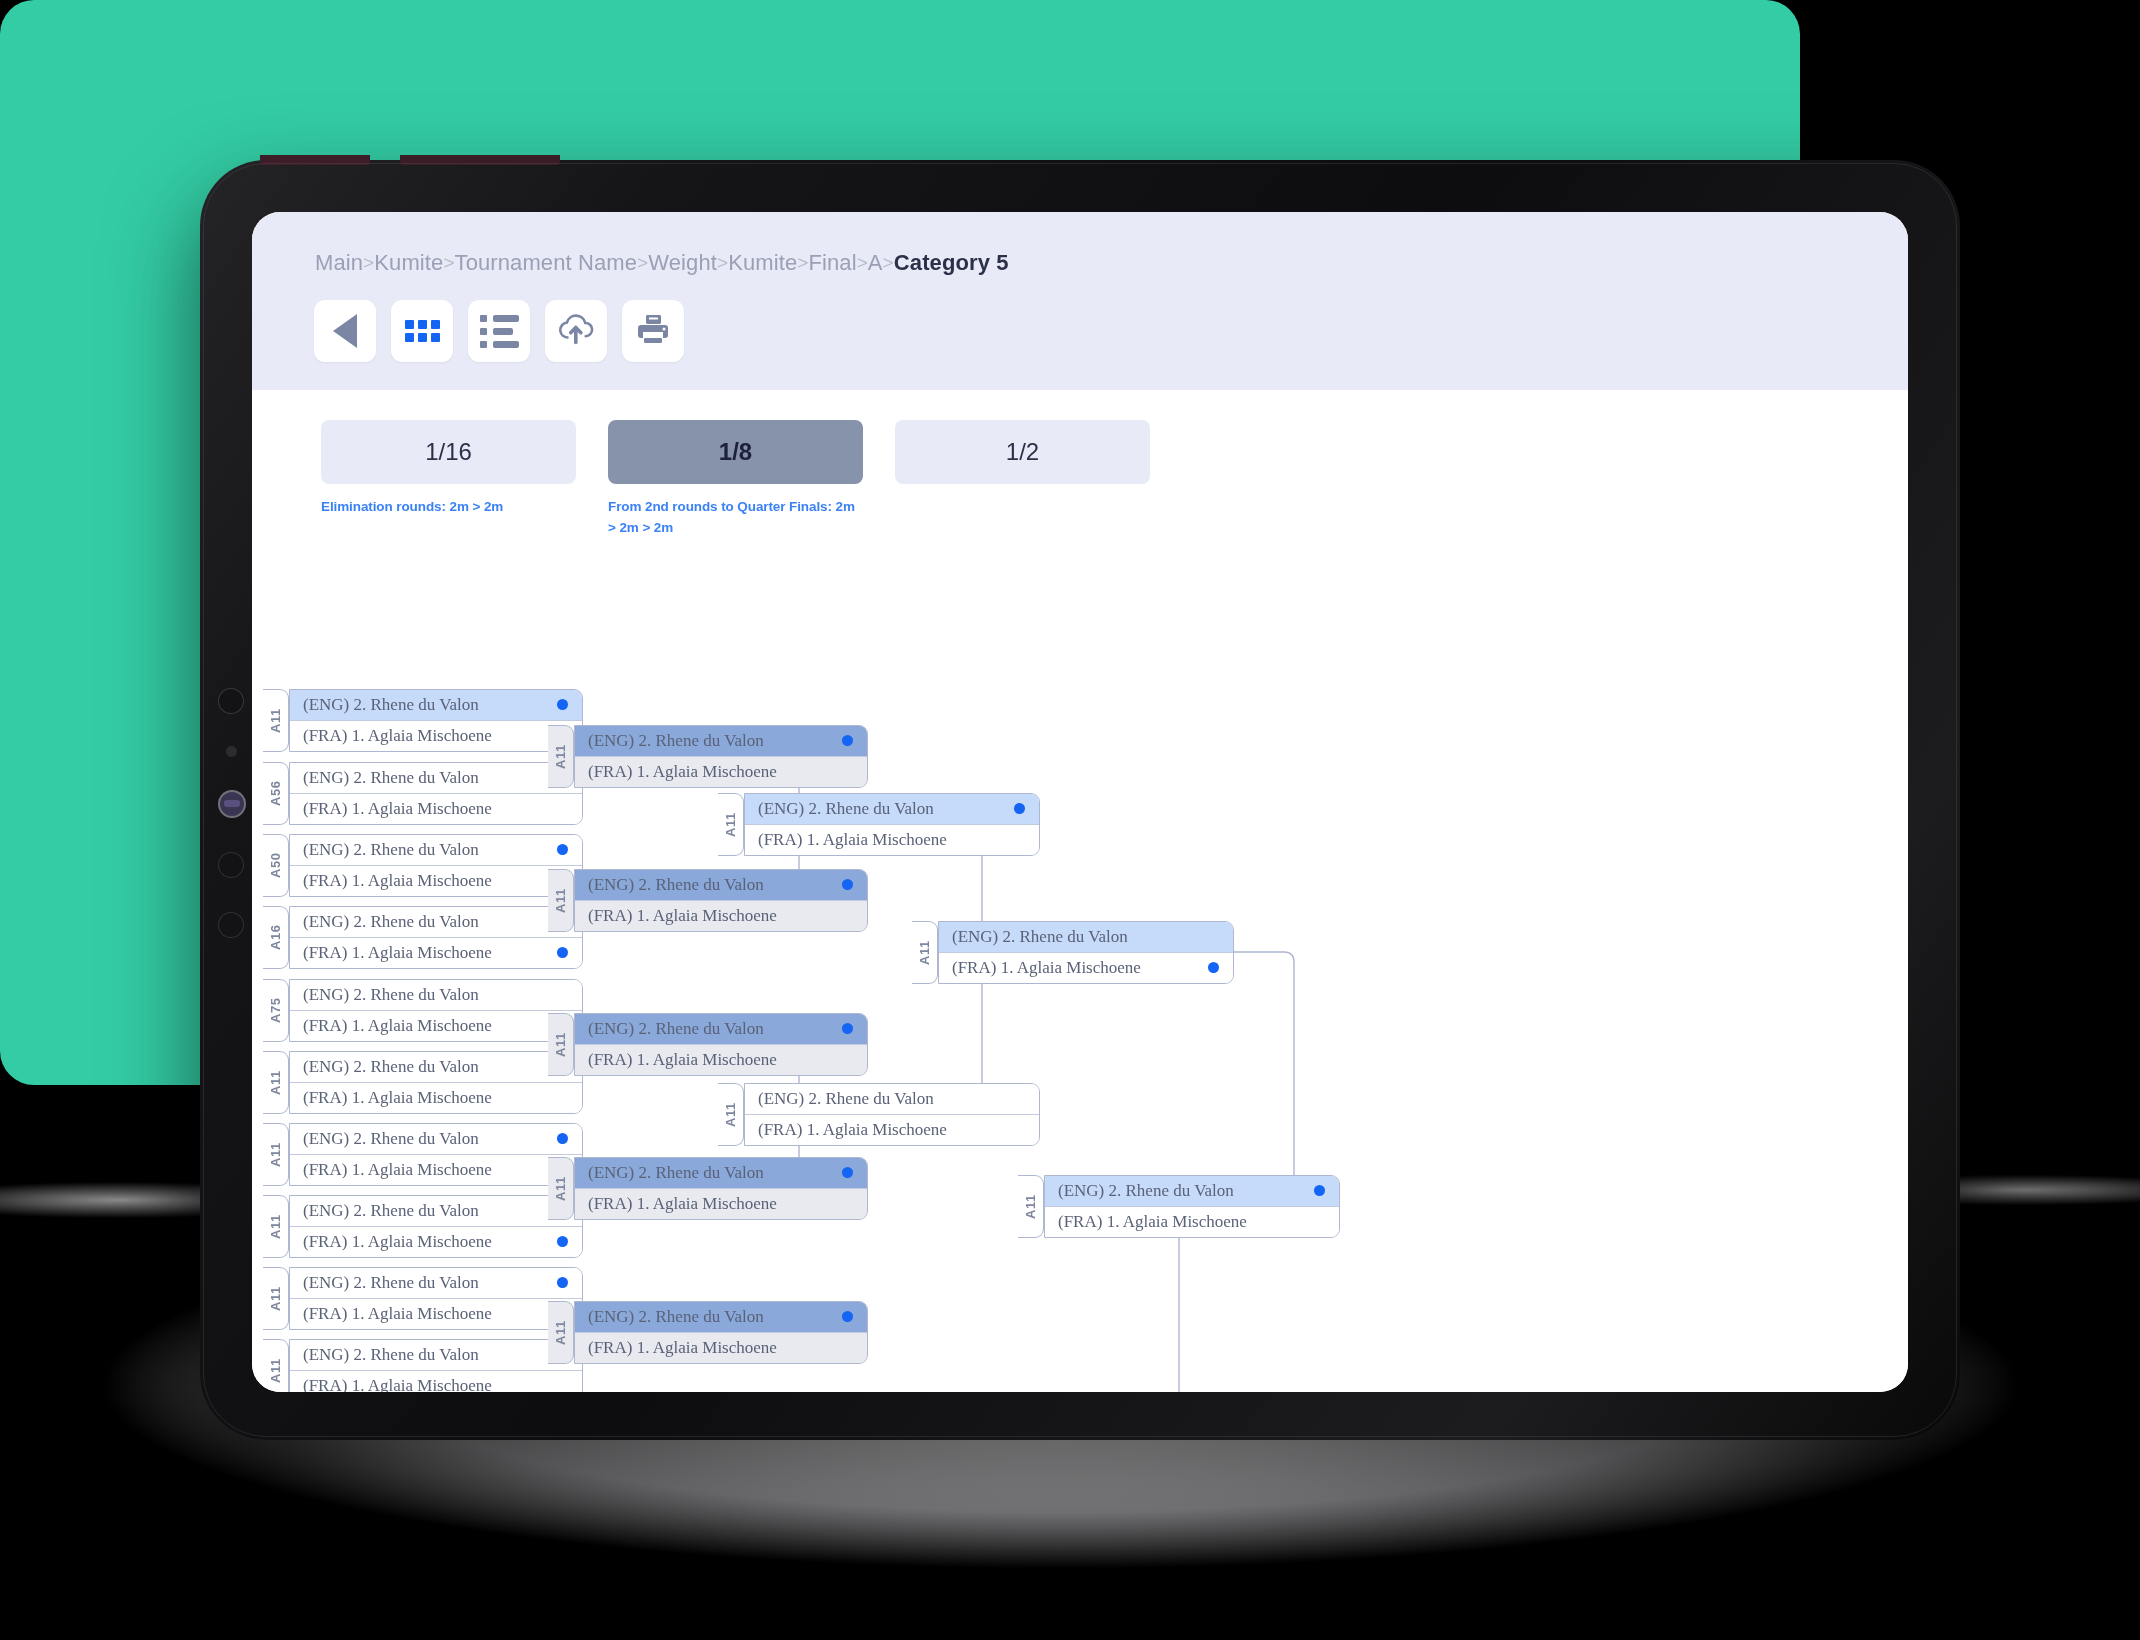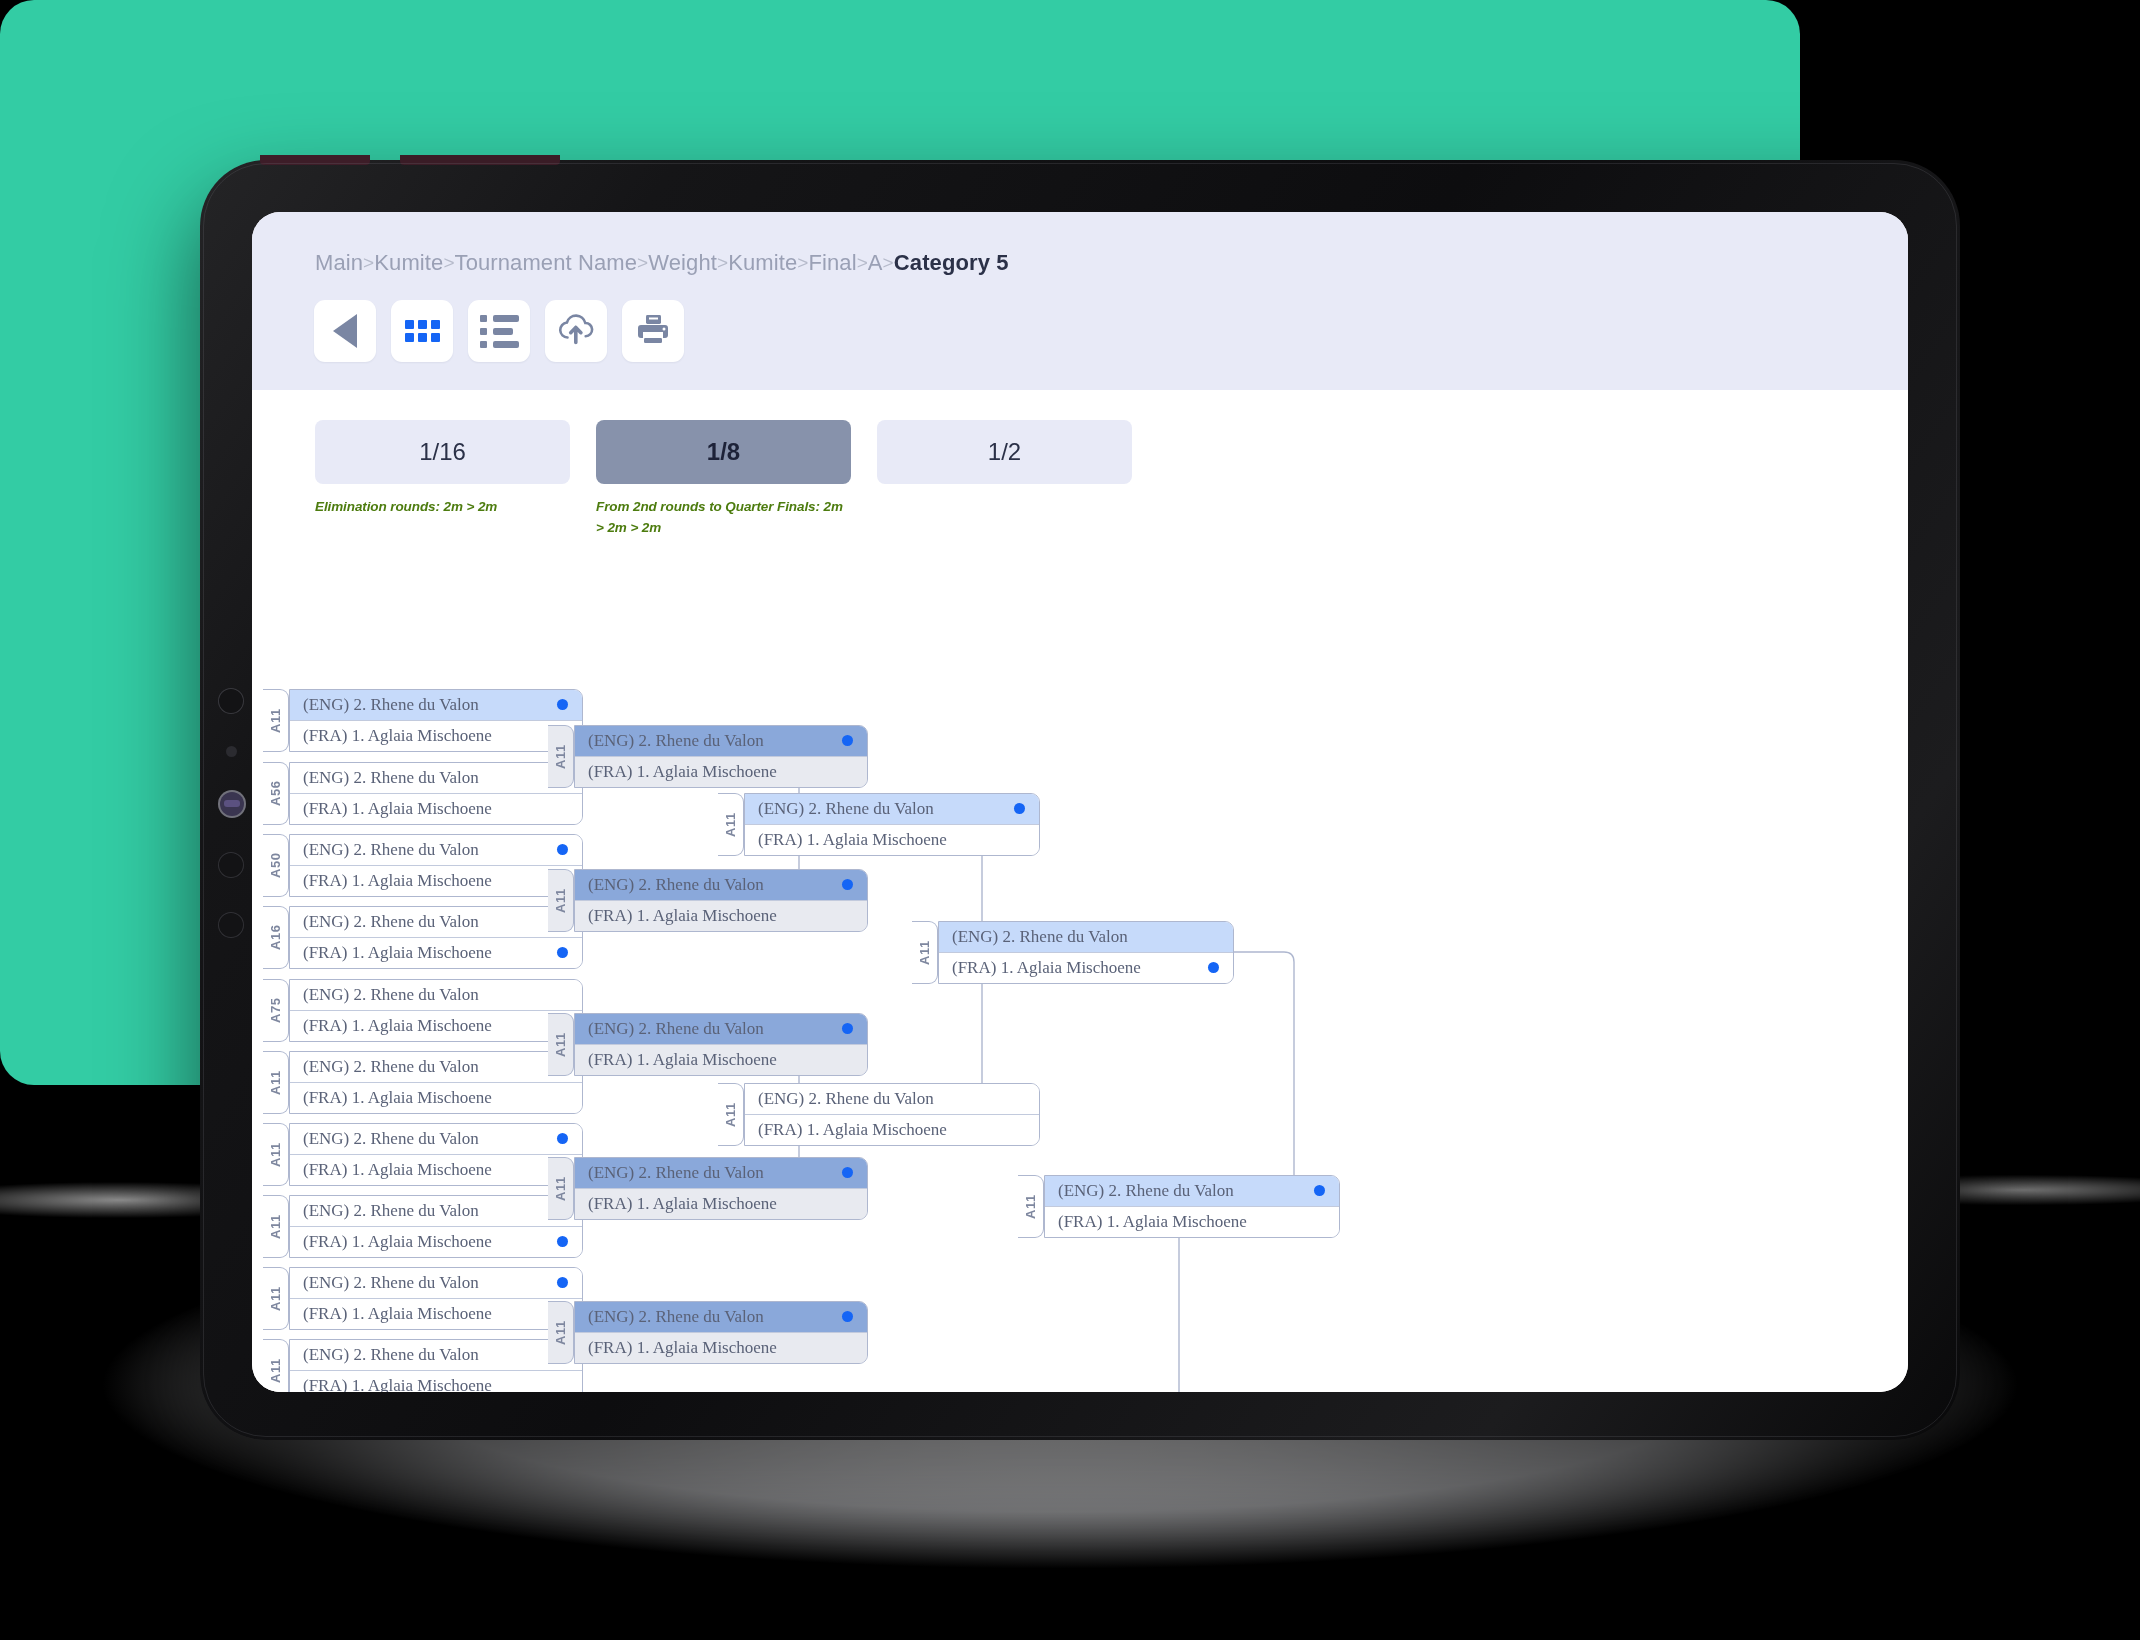--- a/index.html
+++ b/index.html
@@ -85,30 +85,30 @@
   .grid-ico i{background:#1565f5;border-radius:1px;display:block;}
   .list-ico{display:flex;flex-direction:column;gap:6px;}
   .list-ico .row{display:flex;align-items:center;gap:6px;}
   .list-ico .row .b{width:7px;height:7px;background:#7a86a3;border-radius:1px;}
   .list-ico .row .l{width:26px;height:7px;background:#7a86a3;border-radius:2px;}
   .list-ico .row.short .l{width:20px;}
 
   
   #rounds-wrap{background:#fff;padding:30px 0 0 0;}
   #round-tabs{display:flex;gap:26px;padding-left:63px;}
-  .round-col{width:255px;}
+  .round-col{width:255px;margin-left:6px;}
   .round-tab{
     height:64px;border-radius:8px;background:#E8EAF7;color:#2b3148;
     display:flex;align-items:center;justify-content:center;
     font-size:24px;cursor:pointer;
   }
   .round-tab.active{background:#8792AB;color:#1d2238;font-weight:700;}
   .round-note{
-    margin-top:13px;font-size:13.5px;line-height:1.55;color:#4d7c0f;
-    font-weight:700;letter-spacing:-.1px;font-style:italic;
+    margin-top:13px;font-size:13.5px;line-height:1.55;color:#3b82f6;
+    font-weight:700;letter-spacing:-.1px;
   }
 
   
   #bracket{position:relative;background:#fff;height:920px;}
   #bracket-canvas{position:absolute;left:0;top:0;width:1656px;height:920px;}
 
   .match{position:absolute;display:flex;align-items:stretch;}
   .mtag{
     width:25px;border:1px solid #aeb7cf;border-right:none;
     border-radius:9px 0 0 9px;background:#fff;

